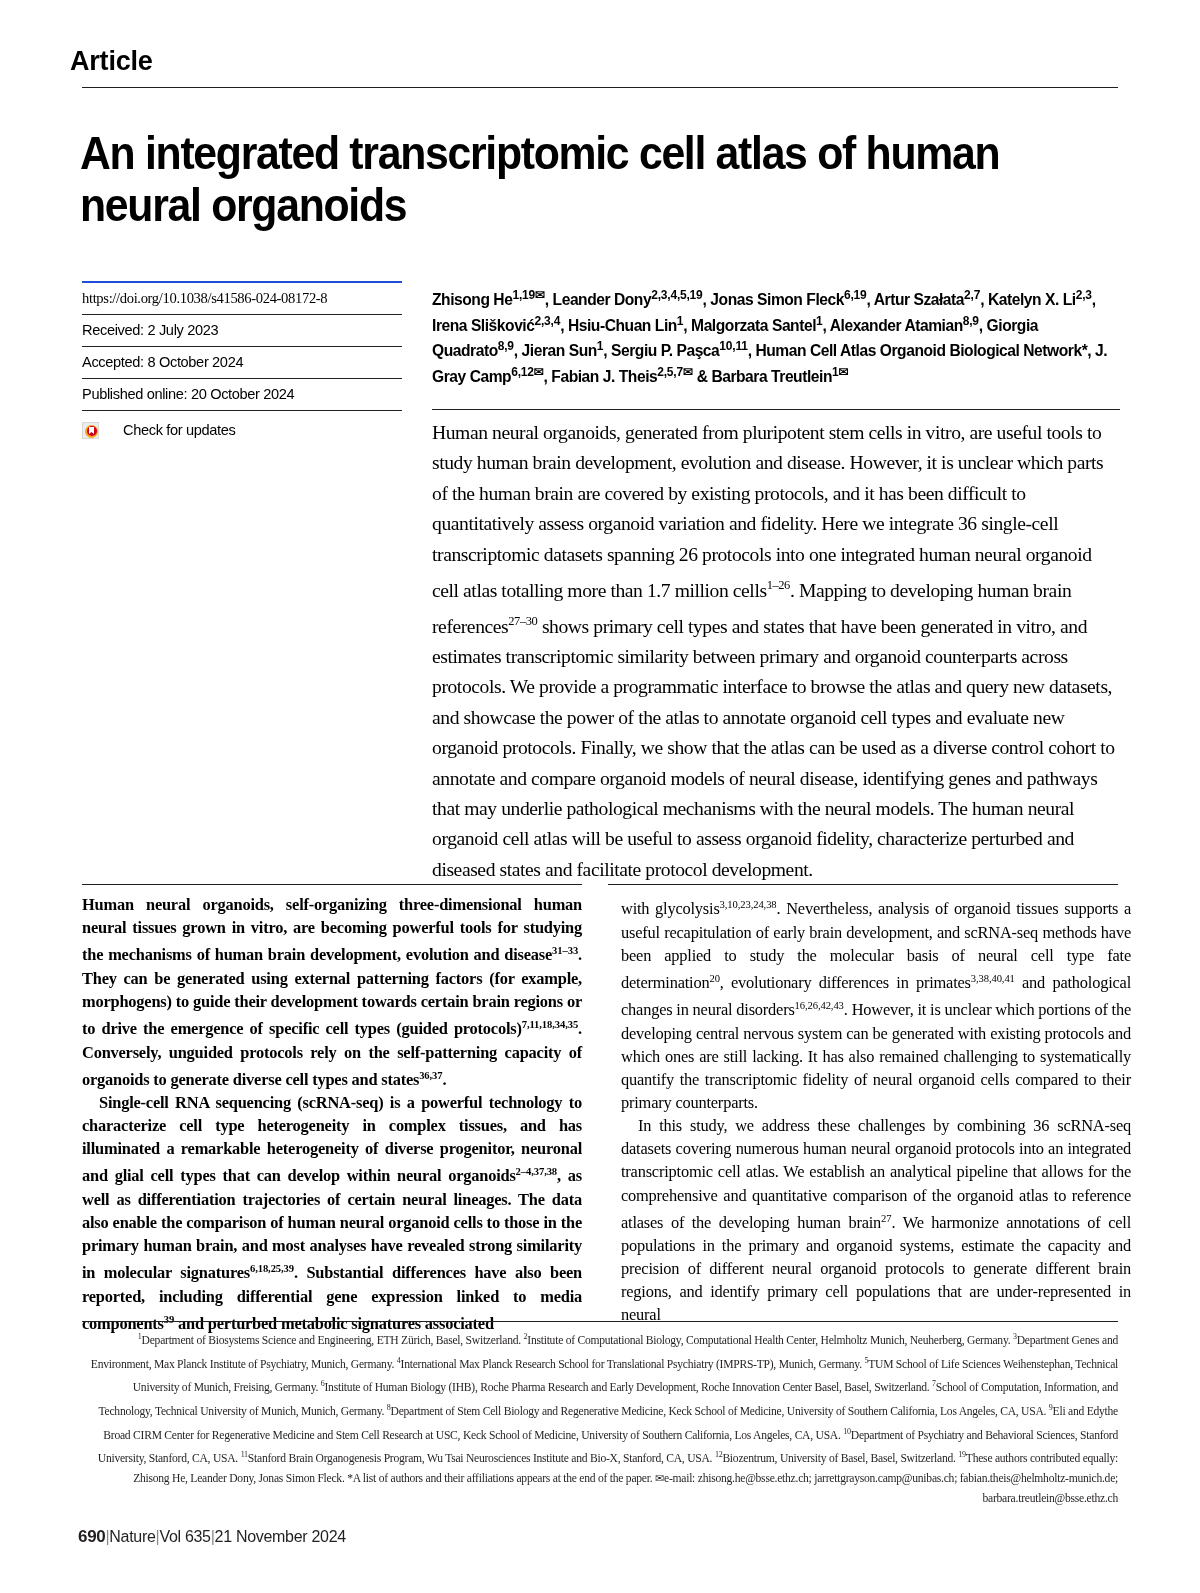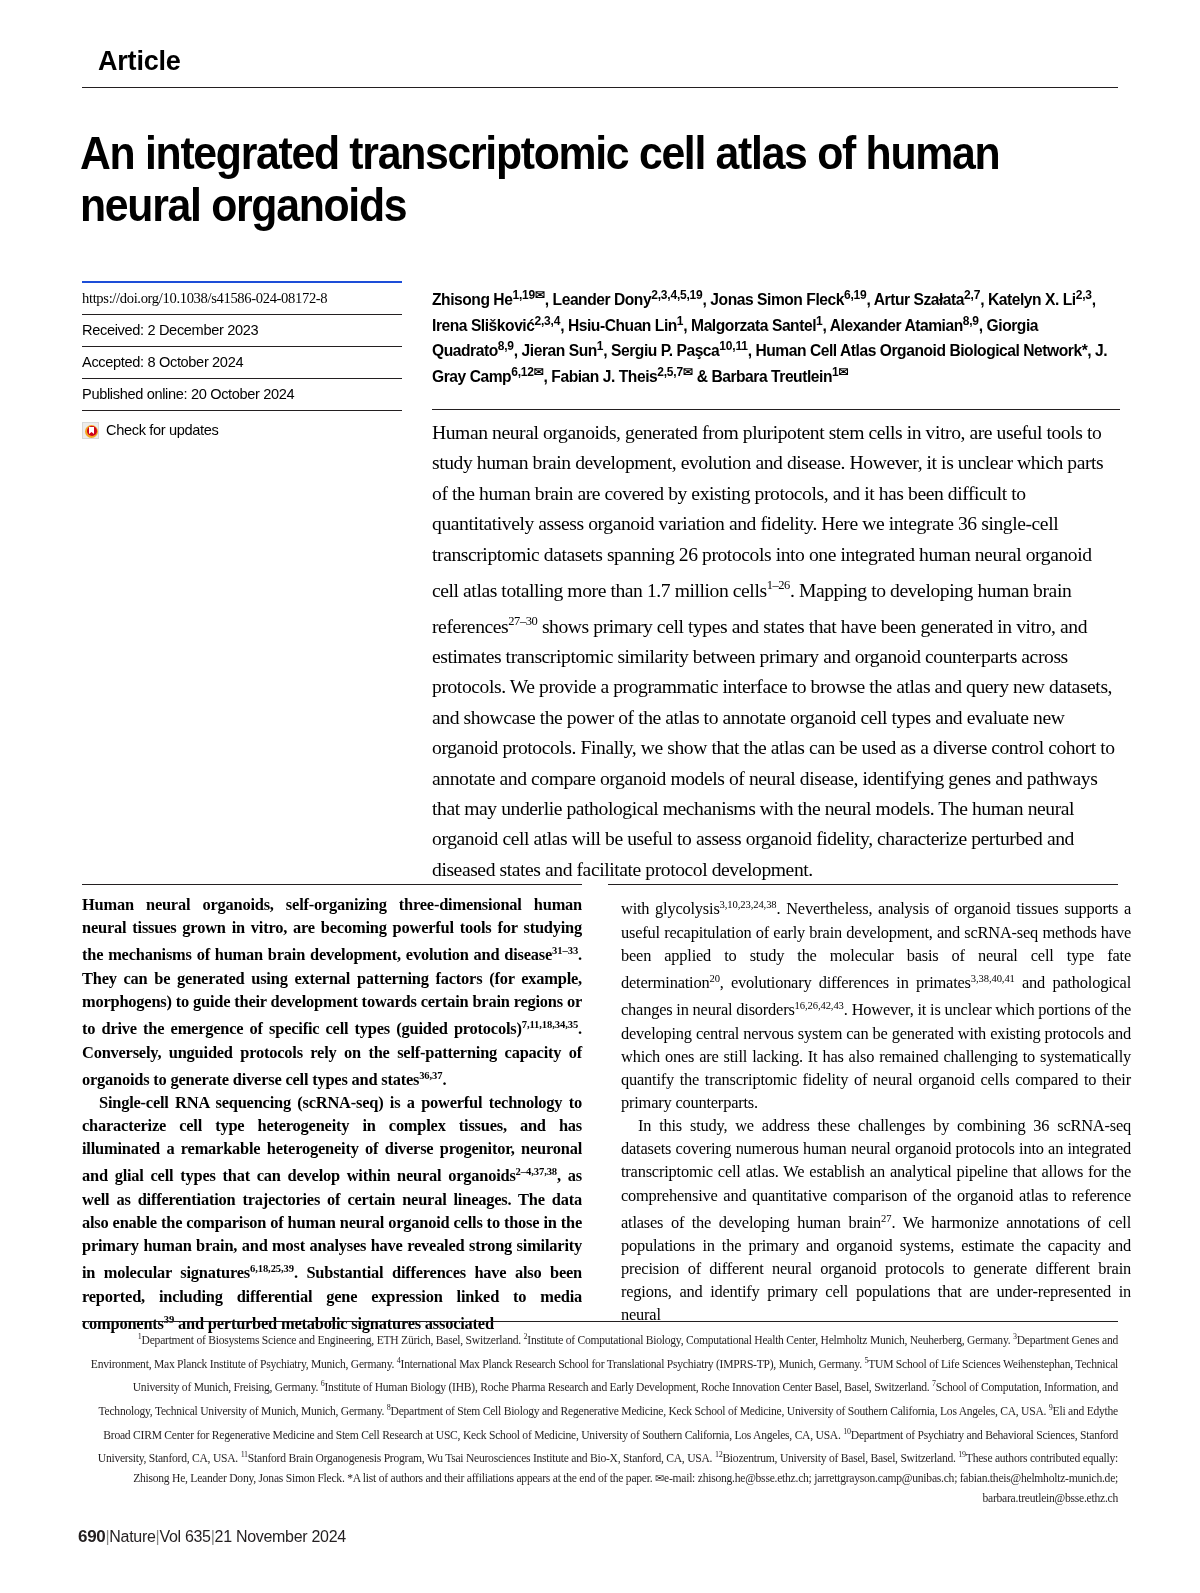--- a/index.html
+++ b/index.html
@@ -18,21 +18,21 @@
   .page {
     position: absolute;
     left: 0; top: 0;
     width: 1200px;
     height: 1593px;
   }
 
   
   .article-kicker {
     position: absolute;
-    left: 98px;
+    left: 70px;
     top: 46px;
     font-family: "Liberation Sans", sans-serif;
     font-weight: bold;
     font-size: 27px;
     letter-spacing: -0.2px;
   }
   .rule-under-kicker {
     position: absolute;
     left: 82px;
     top: 87px;
@@ -70,21 +70,21 @@
     height: 17px;
     line-height: 17px;
     white-space: nowrap;
   }
   .meta-row.first { border-top: 2px solid #1d4ed8; font-family: Liberation Serif, serif; }
   .check-updates {
     border-top: 1px solid #231f20;
     padding: 8px 0 0 0;
     display: flex;
     align-items: center;
-    gap: 7px;
+    gap: 24px;
     height: 22px;
   }
   .cfu-icon {
     width: 17px; height: 17px;
     flex: 0 0 17px;
     position: relative;
     background: #ececec;
     border: 1px solid #d8d8d8;
     box-sizing: border-box;
   }
@@ -223,21 +223,21 @@
 <body>
 
 <div class="page">
 
   <div class="article-kicker">Article</div>
   <div class="rule-under-kicker"></div>
   <h1 class="paper-title">An integrated transcriptomic cell atlas of human neural organoids</h1>
 
   <div class="meta-rail">
     <div class="meta-row first">https://doi.org/10.1038/s41586-024-08172-8</div>
-    <div class="meta-row">Received: 2 December 2023</div>
+    <div class="meta-row">Received: 2 July 2023</div>
     <div class="meta-row">Accepted: 8 October 2024</div>
     <div class="meta-row">Published online: 20 October 2024</div>
     <div class="check-updates">
       <span class="cfu-icon">
         <span class="ring"></span>
           <span class="inner"></span>
           <span class="tick"></span>
       </span>
       <span class="cfu-label">Check for updates</span>
     </div>

